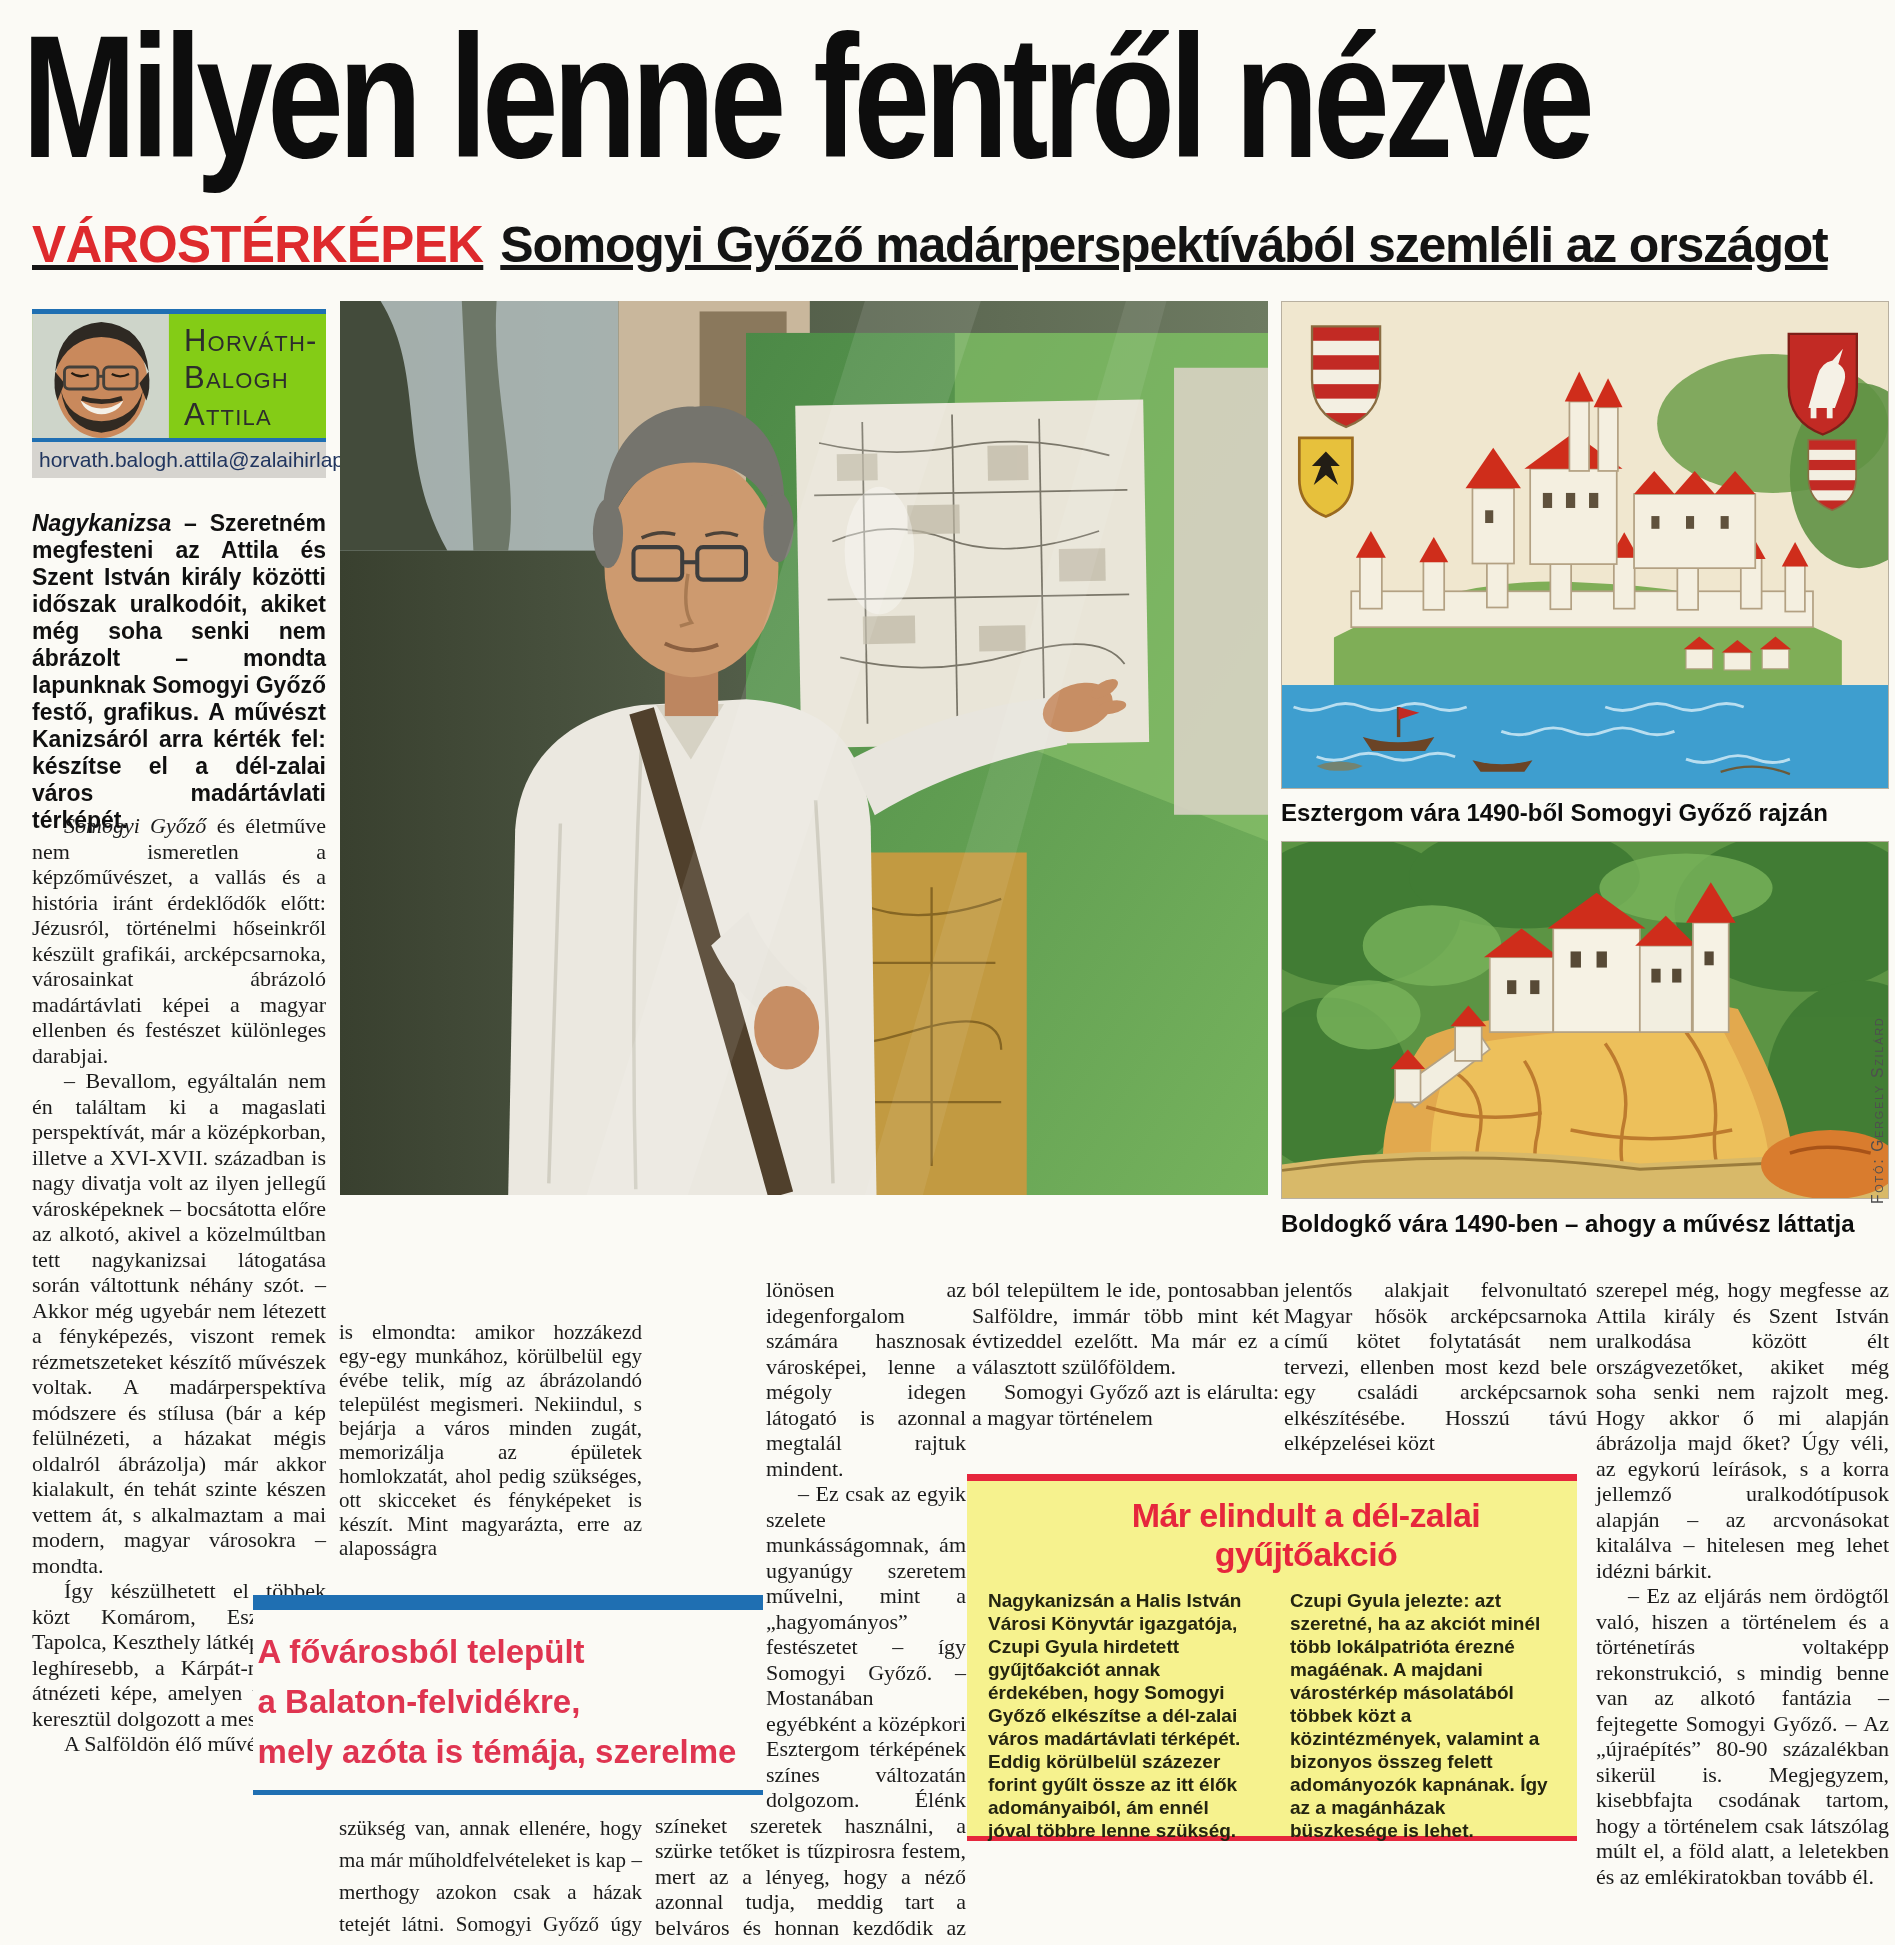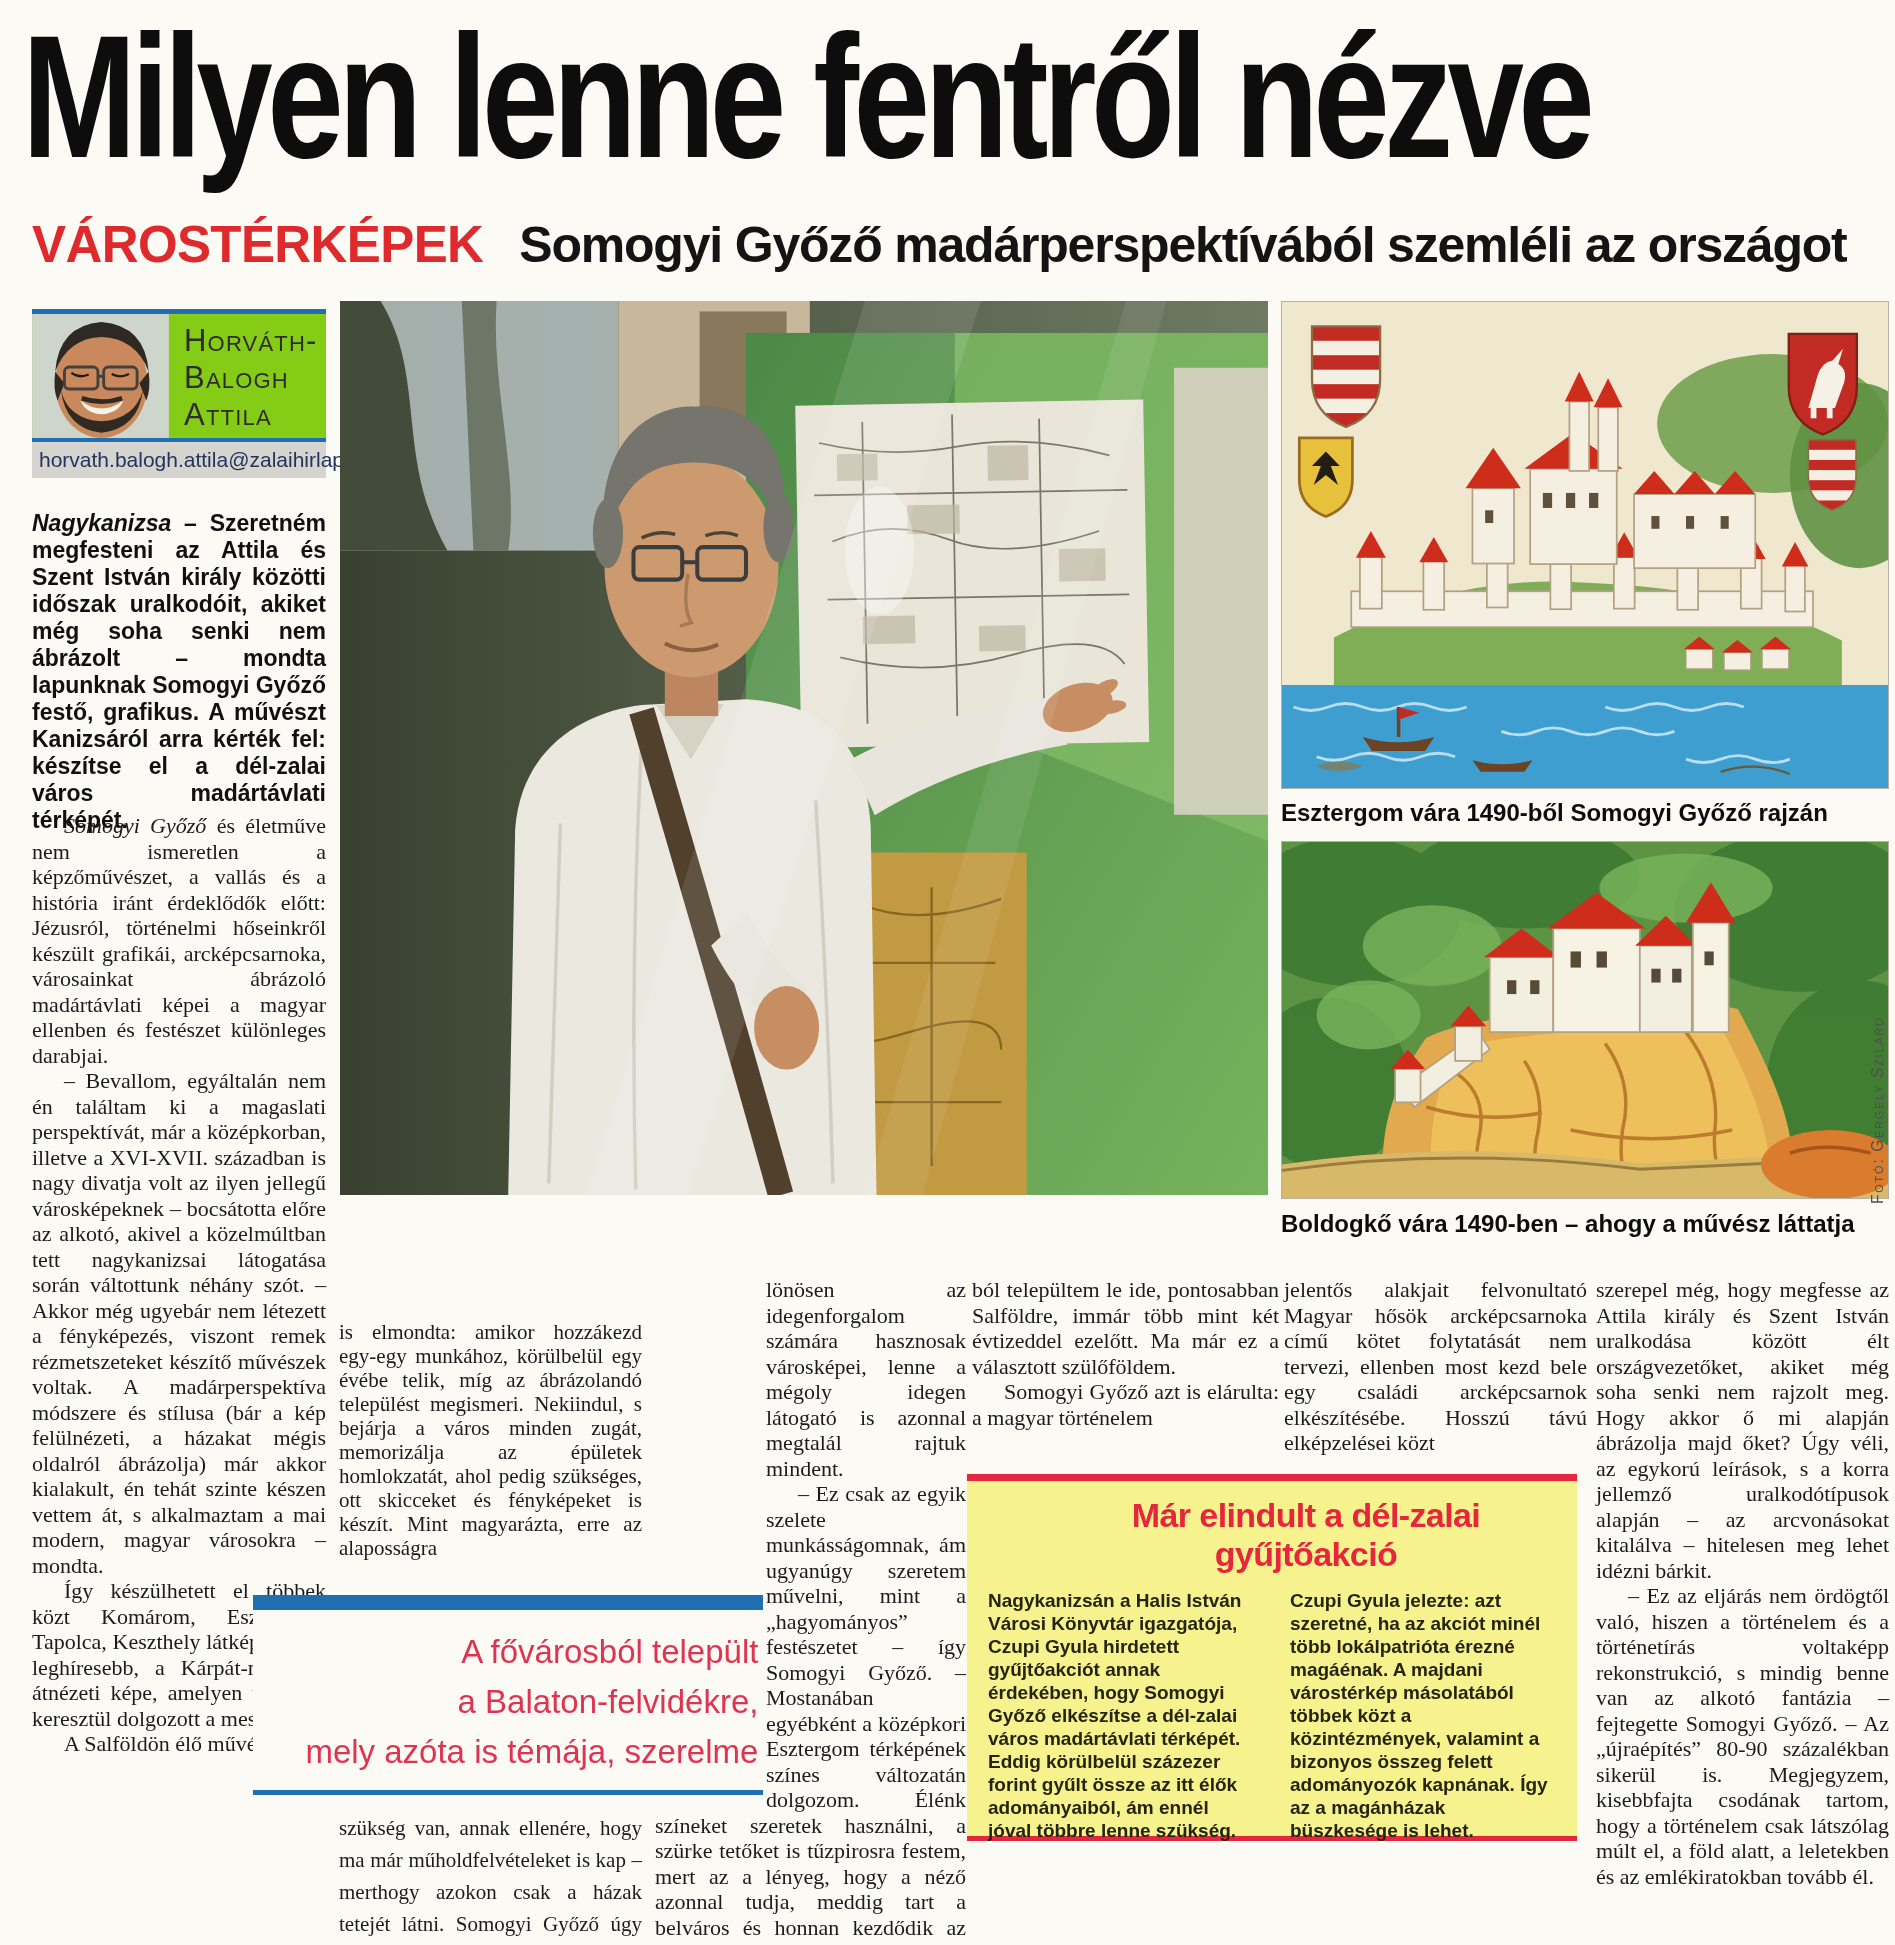--- a/index.html
+++ b/index.html
@@ -8,21 +8,21 @@
     background:#fbfaf5; overflow:hidden;
     font-family:"Liberation Sans","DejaVu Sans",sans-serif;
     color:#161616;
   }
   
   .headline{position:absolute; left:22px; top:5.8px; white-space:nowrap;}
   .headline span{
     display:inline-block; font-weight:700; font-size:174px; letter-spacing:-7px;
     transform:scaleX(0.79); transform-origin:left top; color:#0d0d0d; line-height:1.05;
   }
-  .subhead-row{position:absolute; left:32px; top:215px; width:1847px; display:flex; align-items:baseline; gap:36px;}
+  .subhead-row{position:absolute; left:32px; top:215px; width:1847px; display:flex; align-items:baseline; gap:17px;text-decoration:underline;}
   .kicker{font-weight:700; font-size:51px; color:var(--accent-red); letter-spacing:-0.6px;}
   .subhead{font-weight:600; font-size:50px; color:#141414; letter-spacing:-1.2px;}
   
   .author-card{position:absolute; left:32px; top:309px; width:294px;}
   .rule-top{height:5.2px; background:var(--rule-blue);}
   .card-body{display:flex; background:#84cc16;}
   .portrait{width:137px; height:124px; flex:0 0 auto;}
   .portrait svg{display:block; width:100%; height:100%;}
   .author-name{padding:8px 0 0 15px; font-variant:small-caps; font-size:31px; line-height:37px; color:#2d2d2d; letter-spacing:1.2px;}
   .email-bar{border-top:4.6px solid var(--rule-blue); background:#d6d4cf; padding:5.8px 7px; font-size:21px; color:#20355f;}
@@ -52,21 +52,21 @@
   .painting2{left:1281px; top:841px; width:608px; height:358px;}
   .caption2{left:1281px; top:1209px; width:608px;}
   .photo-credit{
     position:absolute; left:1869px; top:926px; height:278px;
     writing-mode:vertical-rl; transform:rotate(180deg);
     font-size:15.6px; letter-spacing:1.7px; color:#4f4f4f; font-variant:small-caps;
   }
   
   .pullquote{position:absolute; left:253px; top:1595px; width:510px; background:#fbfaf5; z-index:3;}
   .pq-bar{height:15px; background:var(--rule-blue);}
-  .pq-text{padding:17.4px 4.6px 12.7px 4.6px; text-align:right; font-weight:400; font-size:33px; line-height:50px; color:var(--quote-red);}
+  .pq-text{padding:17.4px 4.6px 12.7px 4.6px; text-align:left; font-weight:700; font-size:33px; line-height:50px; color:var(--quote-red);}
   .pq-rule{height:5.2px; background:var(--rule-blue);}
   
   .infobox{
     position:absolute; left:967px; top:1474px; width:610px; height:367px; box-sizing:border-box;
     background:var(--infobox-yellow);
     border-top:7px solid var(--infobox-red); border-bottom:5.8px solid var(--infobox-red);
     padding:12.7px 21px 9.3px 21px; z-index:2;
   }
   .infobox-title{font-weight:700; font-size:34px; color:var(--infobox-red); padding-left:68px; margin:2.3px 0 15px 0; letter-spacing:-0.6px;text-align:center;}
   .infobox-cols{display:flex; gap:36px;}

